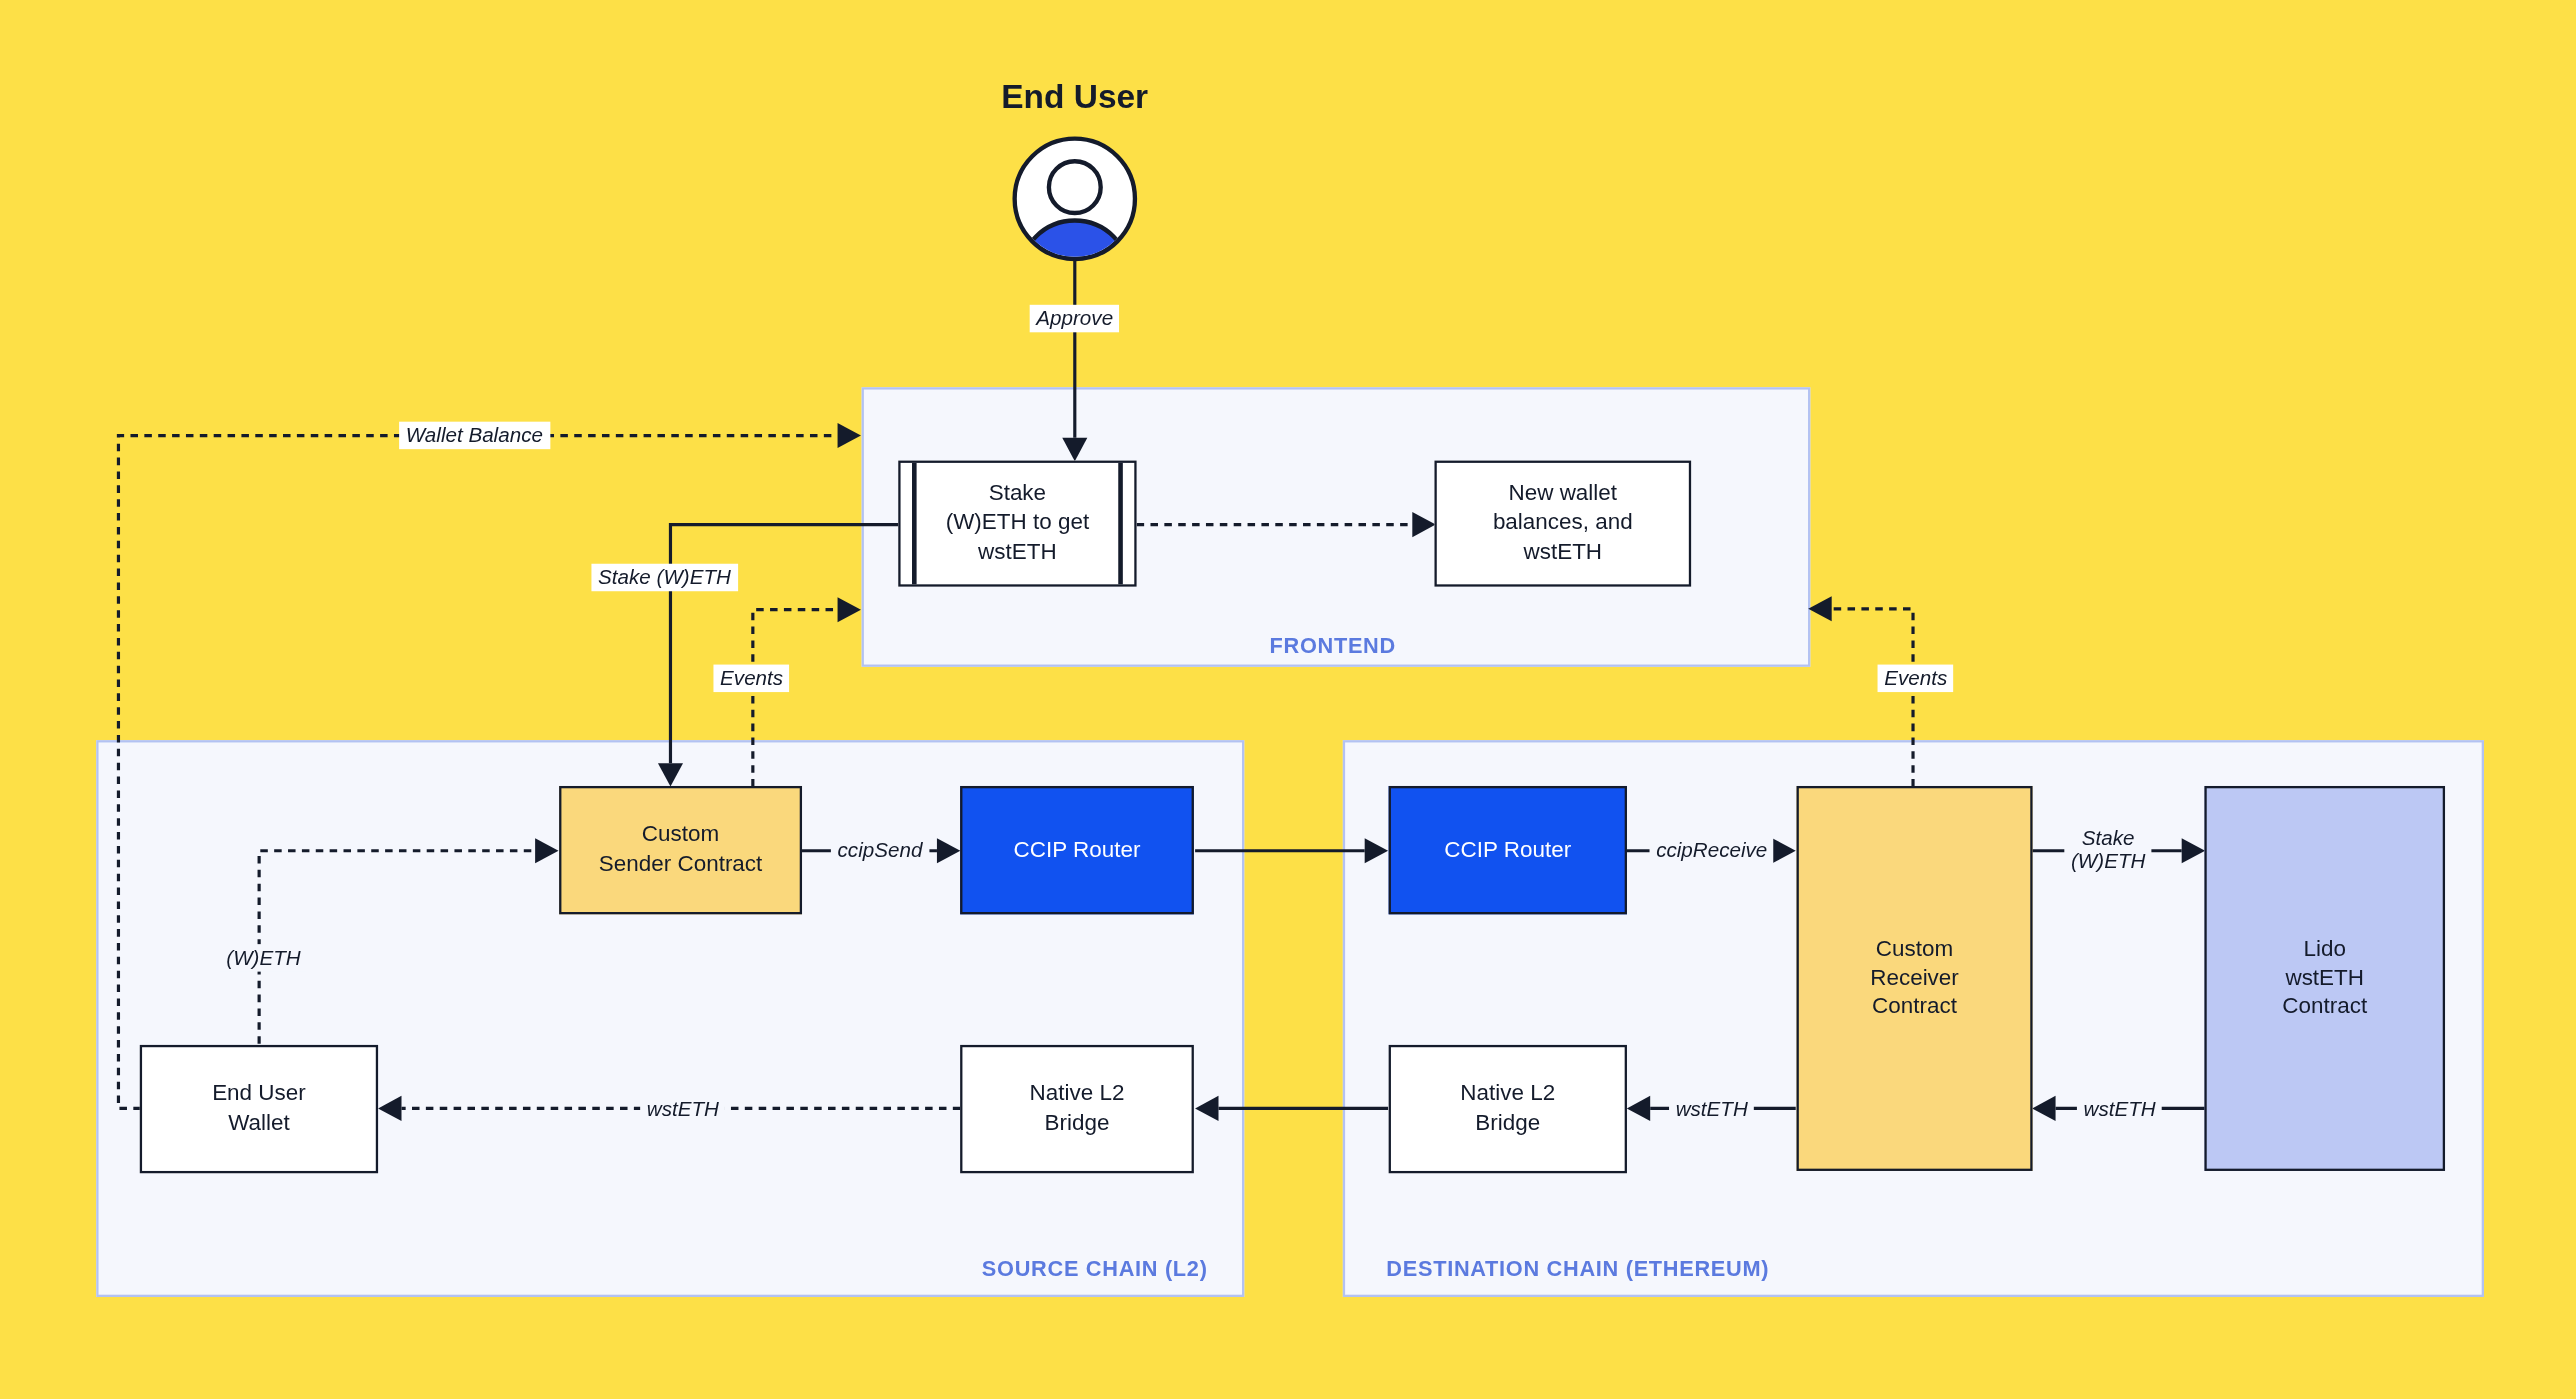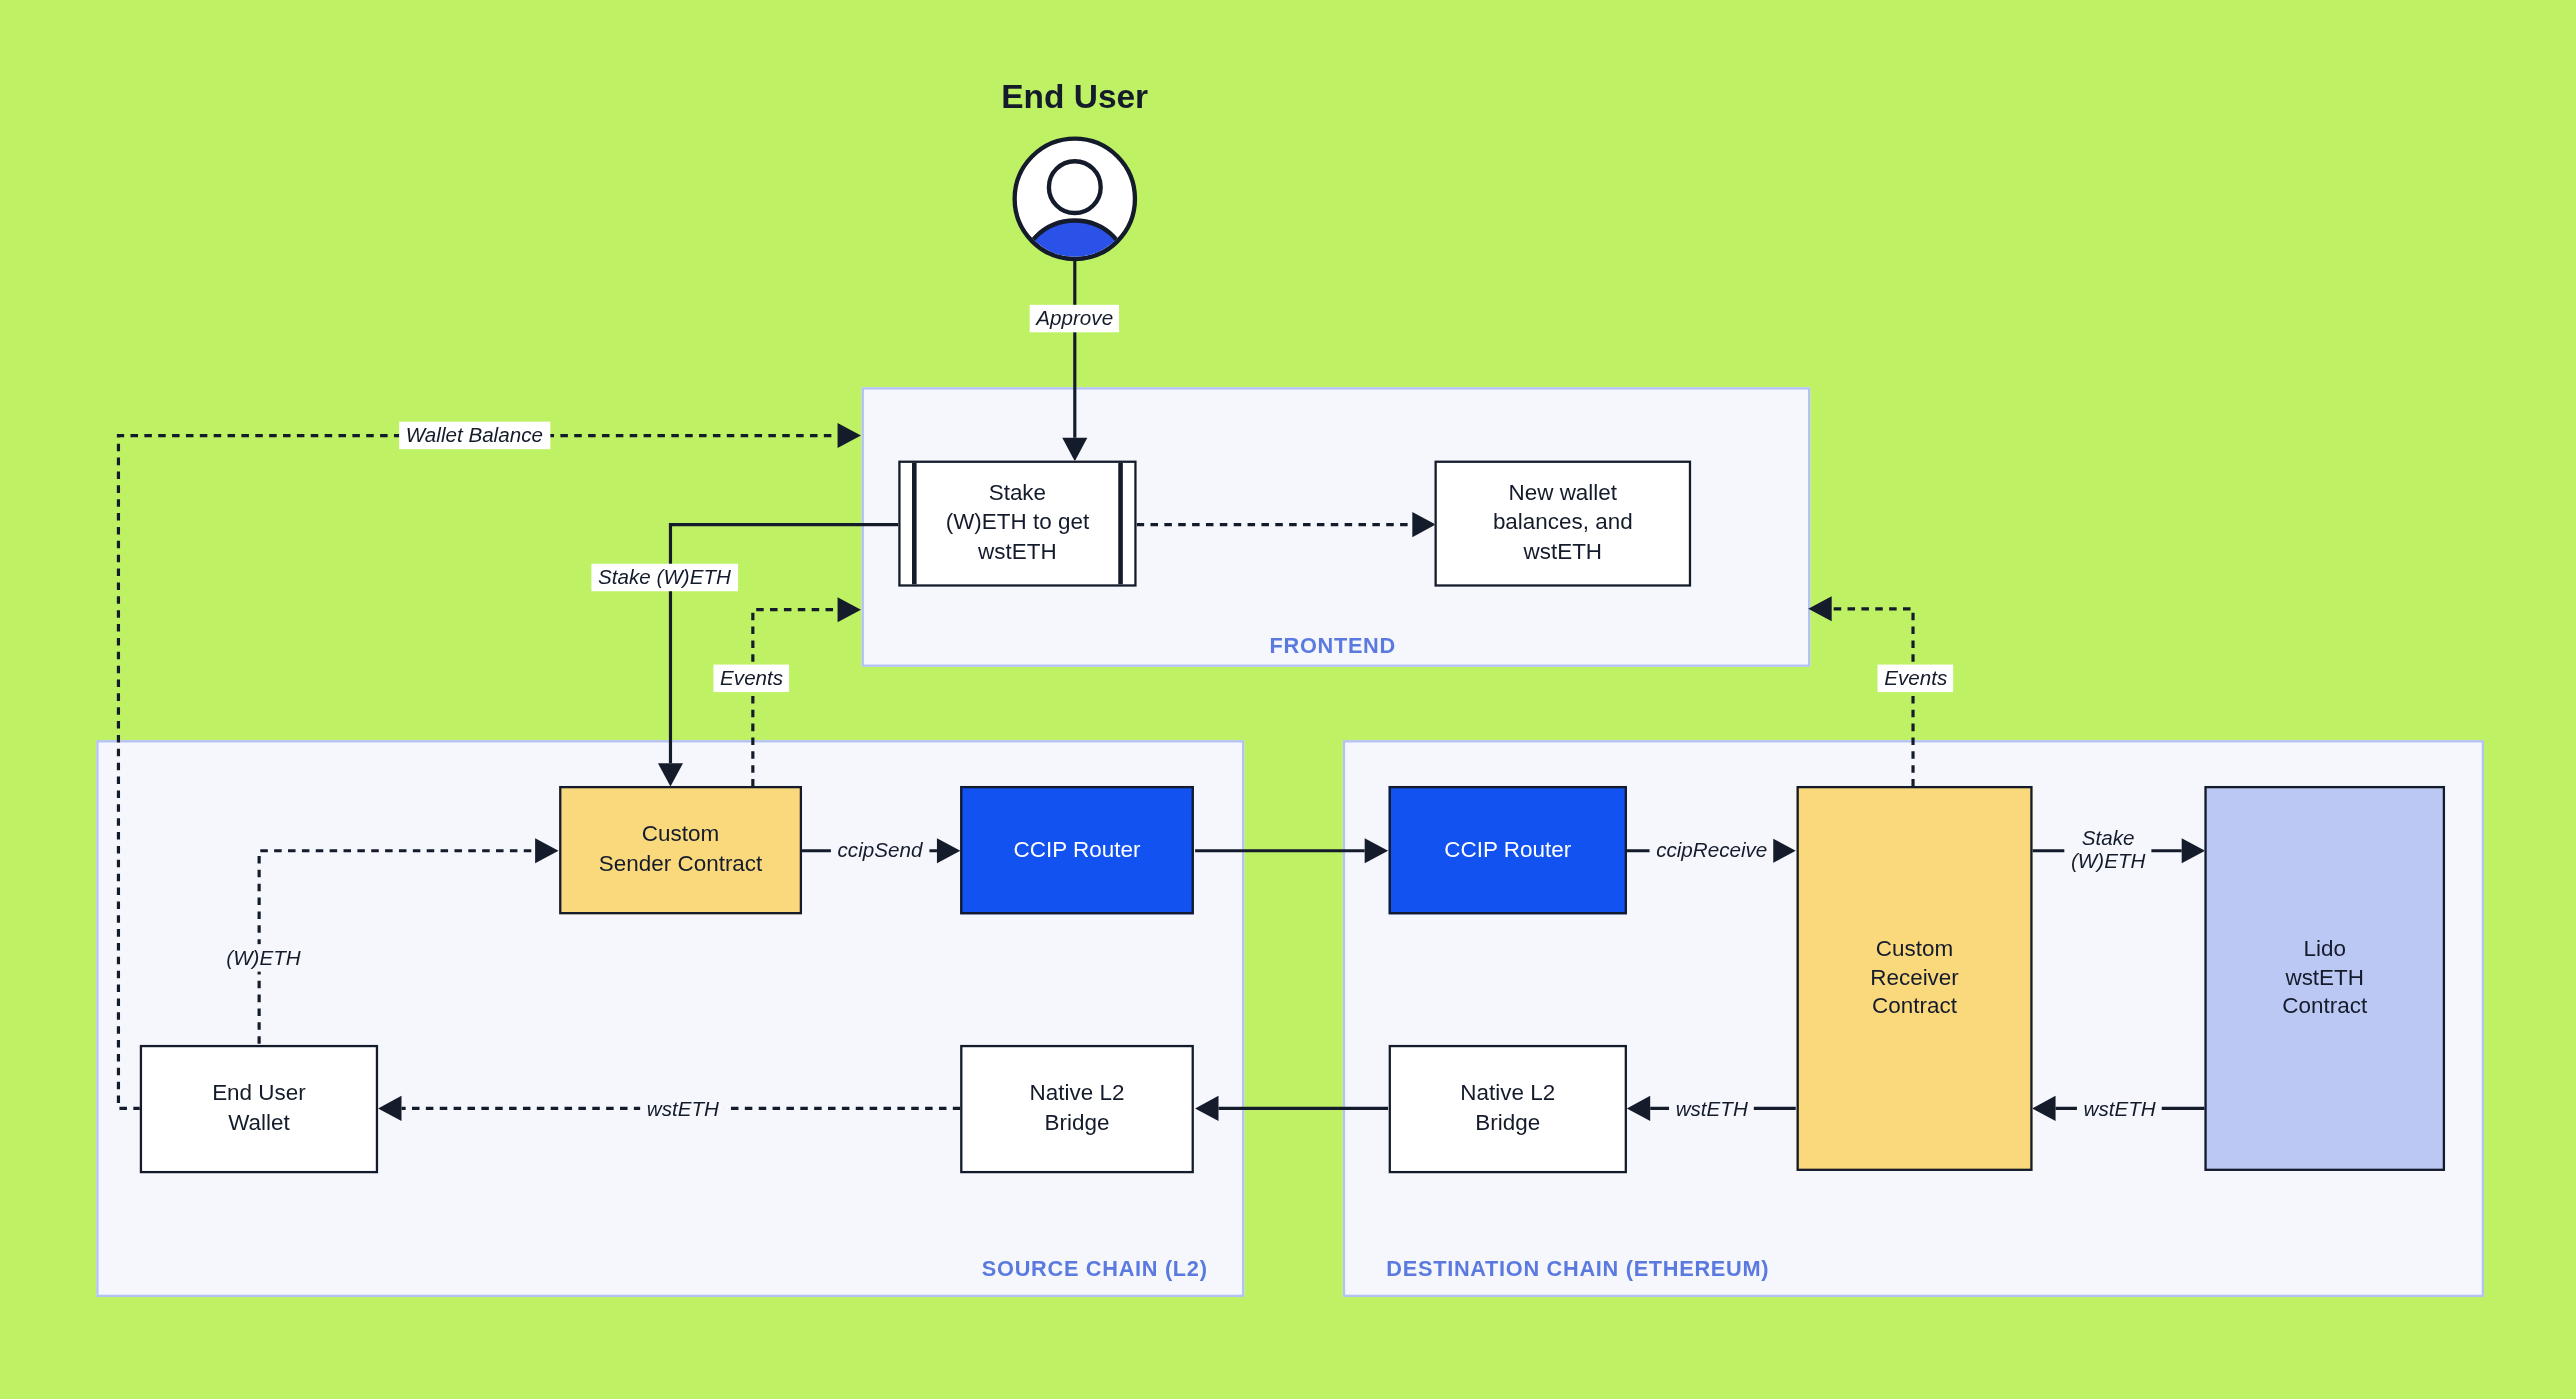--- a/index.html
+++ b/index.html
@@ -1,16 +1,16 @@
 <!DOCTYPE html>
 <html style="--accent_blue: #1152F0; --node_yellow: #FAD87C; --node_lavender: #BCC8F4; --container_bg: #F5F7FD; --container_border: #B3C2F2; --label_blue: #5B7ADF; --ink: #141B2B; --person_blue: #2B52E8;font-size:11.7px"><head>
 <meta charset="utf-8">
 <style>
   html,body{margin:0;padding:0;background:#ffffff;}
-  #stage{position:relative;width:2576px;height:1400px;overflow:hidden;background:#bef264;
+  #stage{position:relative;width:2576px;height:1400px;overflow:hidden;background:#fde047;
          font-family:"Liberation Sans", sans-serif;color:var(--ink,#141B2B);}
   #canvas{position:absolute;left:0;top:0;width:1124px;height:611px;
           transform:scale(2.2915);transform-origin:0 0;}
   
   .container{position:absolute;background:var(--container_bg,#F5F7FD);
              border:1px solid var(--container_border,#B3C2F2);box-sizing:border-box;}
   .container-label{position:absolute;font-weight:700;font-size:9.5px;letter-spacing:0.3px;
                    color:var(--label_blue,#5B7ADF);white-space:nowrap;}
   
   .node{position:absolute;display:flex;align-items:center;justify-content:center;

